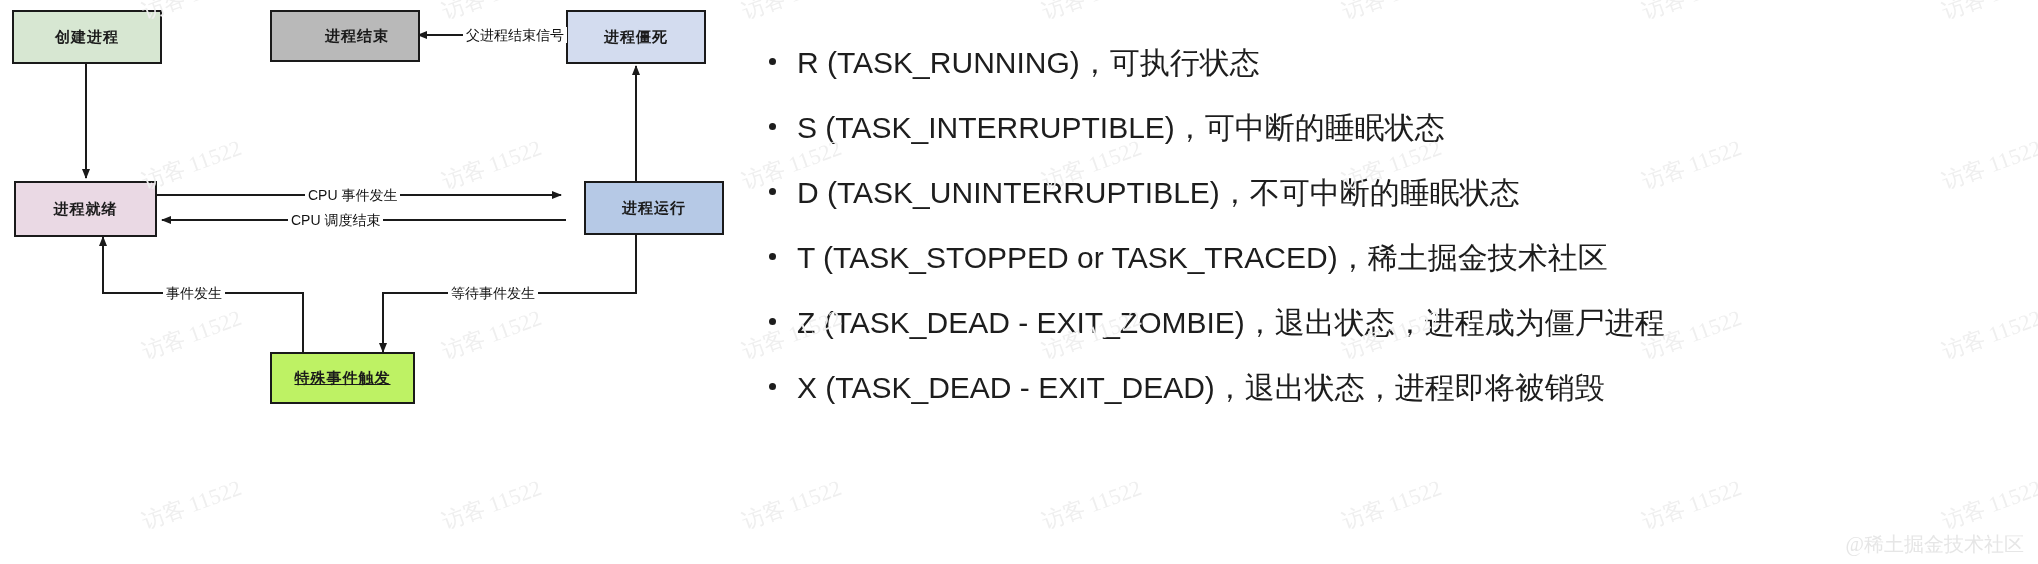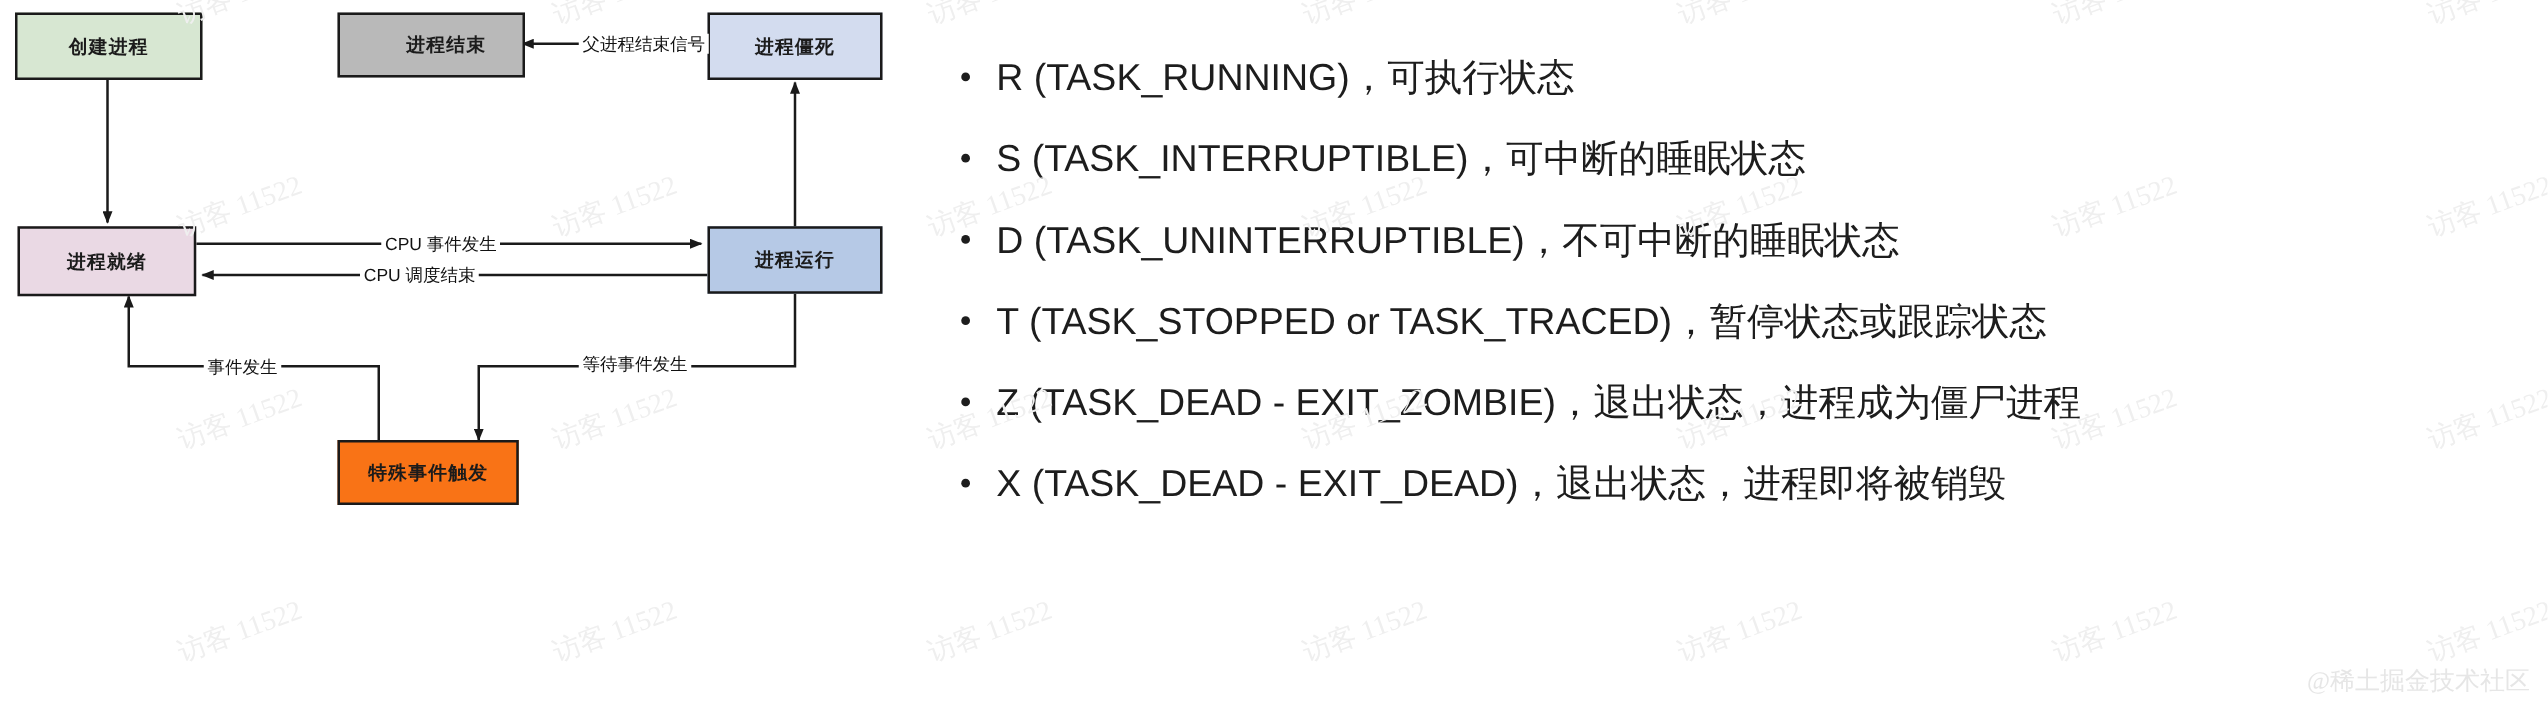--- a/index.html
+++ b/index.html
@@ -124,55 +124,55 @@
     </div>
 
     <div class="node" style="left:566px;top:10px;width:140px;height:54px;background:#d3dcef;">
       <span>进程僵死</span>
     </div>
 
     <div class="node" style="left:14px;top:181px;width:143px;height:56px;background:#ead9e4;">
       <span>进程就绪</span>
     </div>
 
-    <div class="node" style="left:566px;top:181px;width:140px;height:54px;background:#b6c9e6;">
+    <div class="node" style="left:584px;top:181px;width:140px;height:54px;background:#b6c9e6;">
       <span>进程运行</span>
     </div>
 
-    <div class="node" style="left:270px;top:352px;width:145px;height:52px;background:#f97316;">
+    <div class="node" style="left:270px;top:352px;width:145px;height:52px;background:#bef264;text-decoration:underline;">
       <span>特殊事件触发</span>
     </div>
 
     <div class="edge-label" style="left:432px;top:27px;margin-left:31px;">父进程结束信号</div>
 
     <div class="edge-label" style="left:305px;top:187px;">CPU 事件发生</div>
 
     <div class="edge-label" style="left:288px;top:212px;">CPU 调度结束</div>
 
     <div class="edge-label" style="left:163px;top:285px;">事件发生</div>
 
-    <div class="edge-label" style="left:463px;top:285px;font-family:Liberation Serif, serif;">等待事件发生</div>
+    <div class="edge-label" style="left:448px;top:285px;">等待事件发生</div>
   </div>
 
   <div id="states">
     <div class="state-item">
       <span class="dot"></span>
       <span>R (TASK_RUNNING)，可执行状态</span>
     </div>
     <div class="state-item">
       <span class="dot"></span>
       <span>S (TASK_INTERRUPTIBLE)，可中断的睡眠状态</span>
     </div>
     <div class="state-item">
       <span class="dot"></span>
       <span>D (TASK_UNINTERRUPTIBLE)，不可中断的睡眠状态</span>
     </div>
     <div class="state-item">
       <span class="dot"></span>
-      <span>T (TASK_STOPPED or TASK_TRACED)，暂停状态或跟踪状态</span>
+      <span>T (TASK_STOPPED or TASK_TRACED)，稀土掘金技术社区</span>
     </div>
     <div class="state-item">
       <span class="dot"></span>
       <span>Z (TASK_DEAD - EXIT_ZOMBIE)，退出状态，进程成为僵尸进程</span>
     </div>
     <div class="state-item">
       <span class="dot"></span>
       <span>X (TASK_DEAD - EXIT_DEAD)，退出状态，进程即将被销毁</span>
     </div>
   </div>

